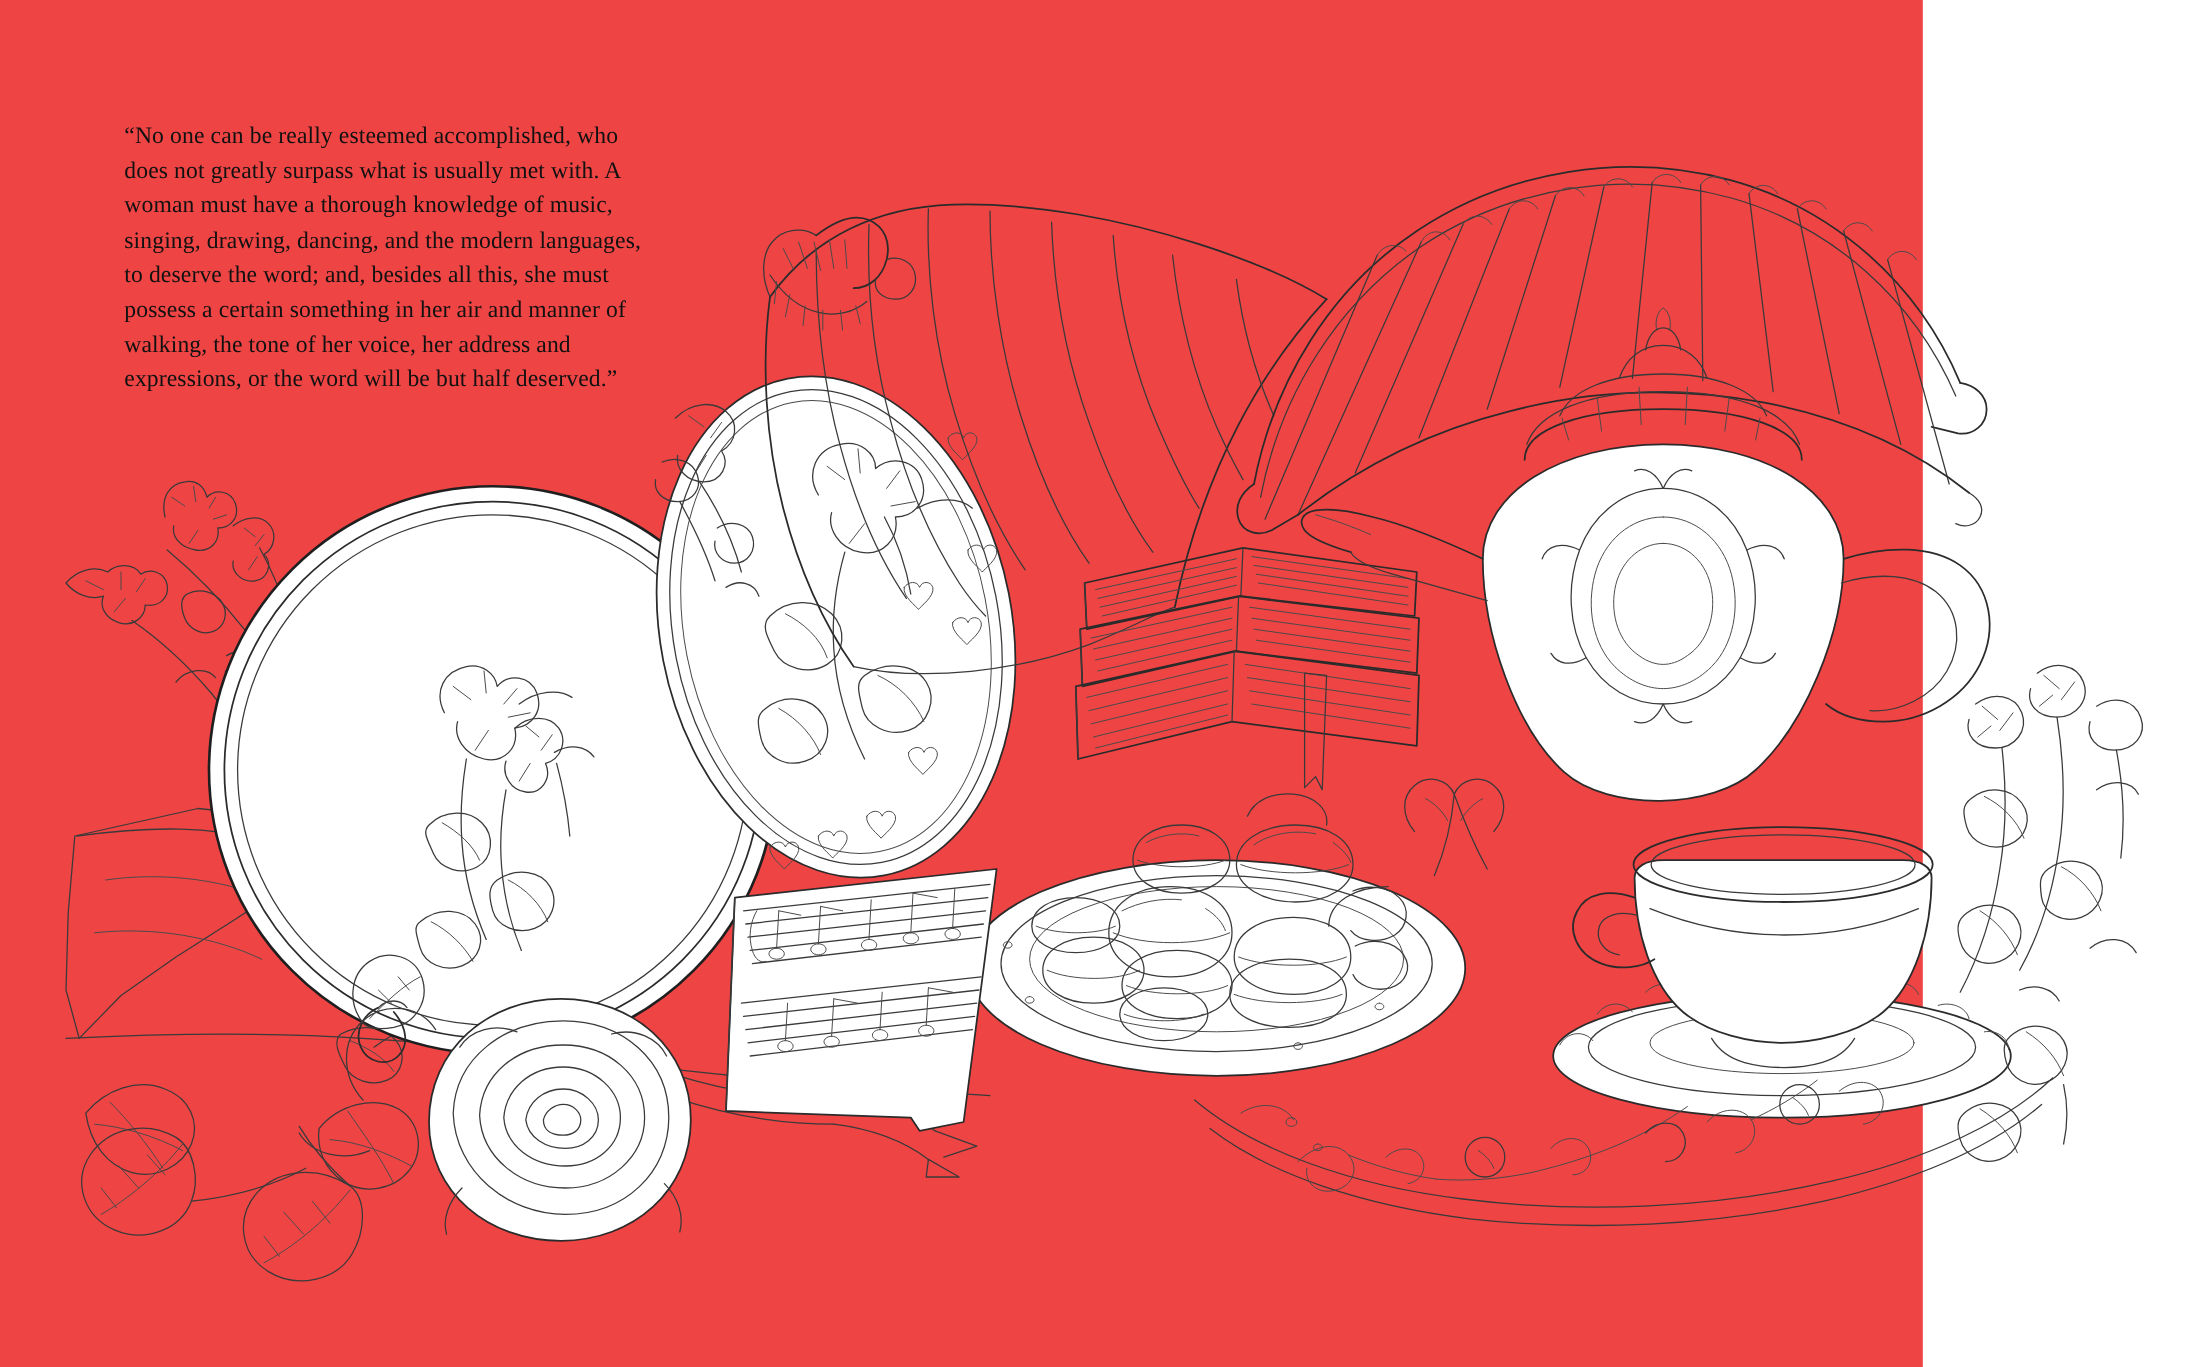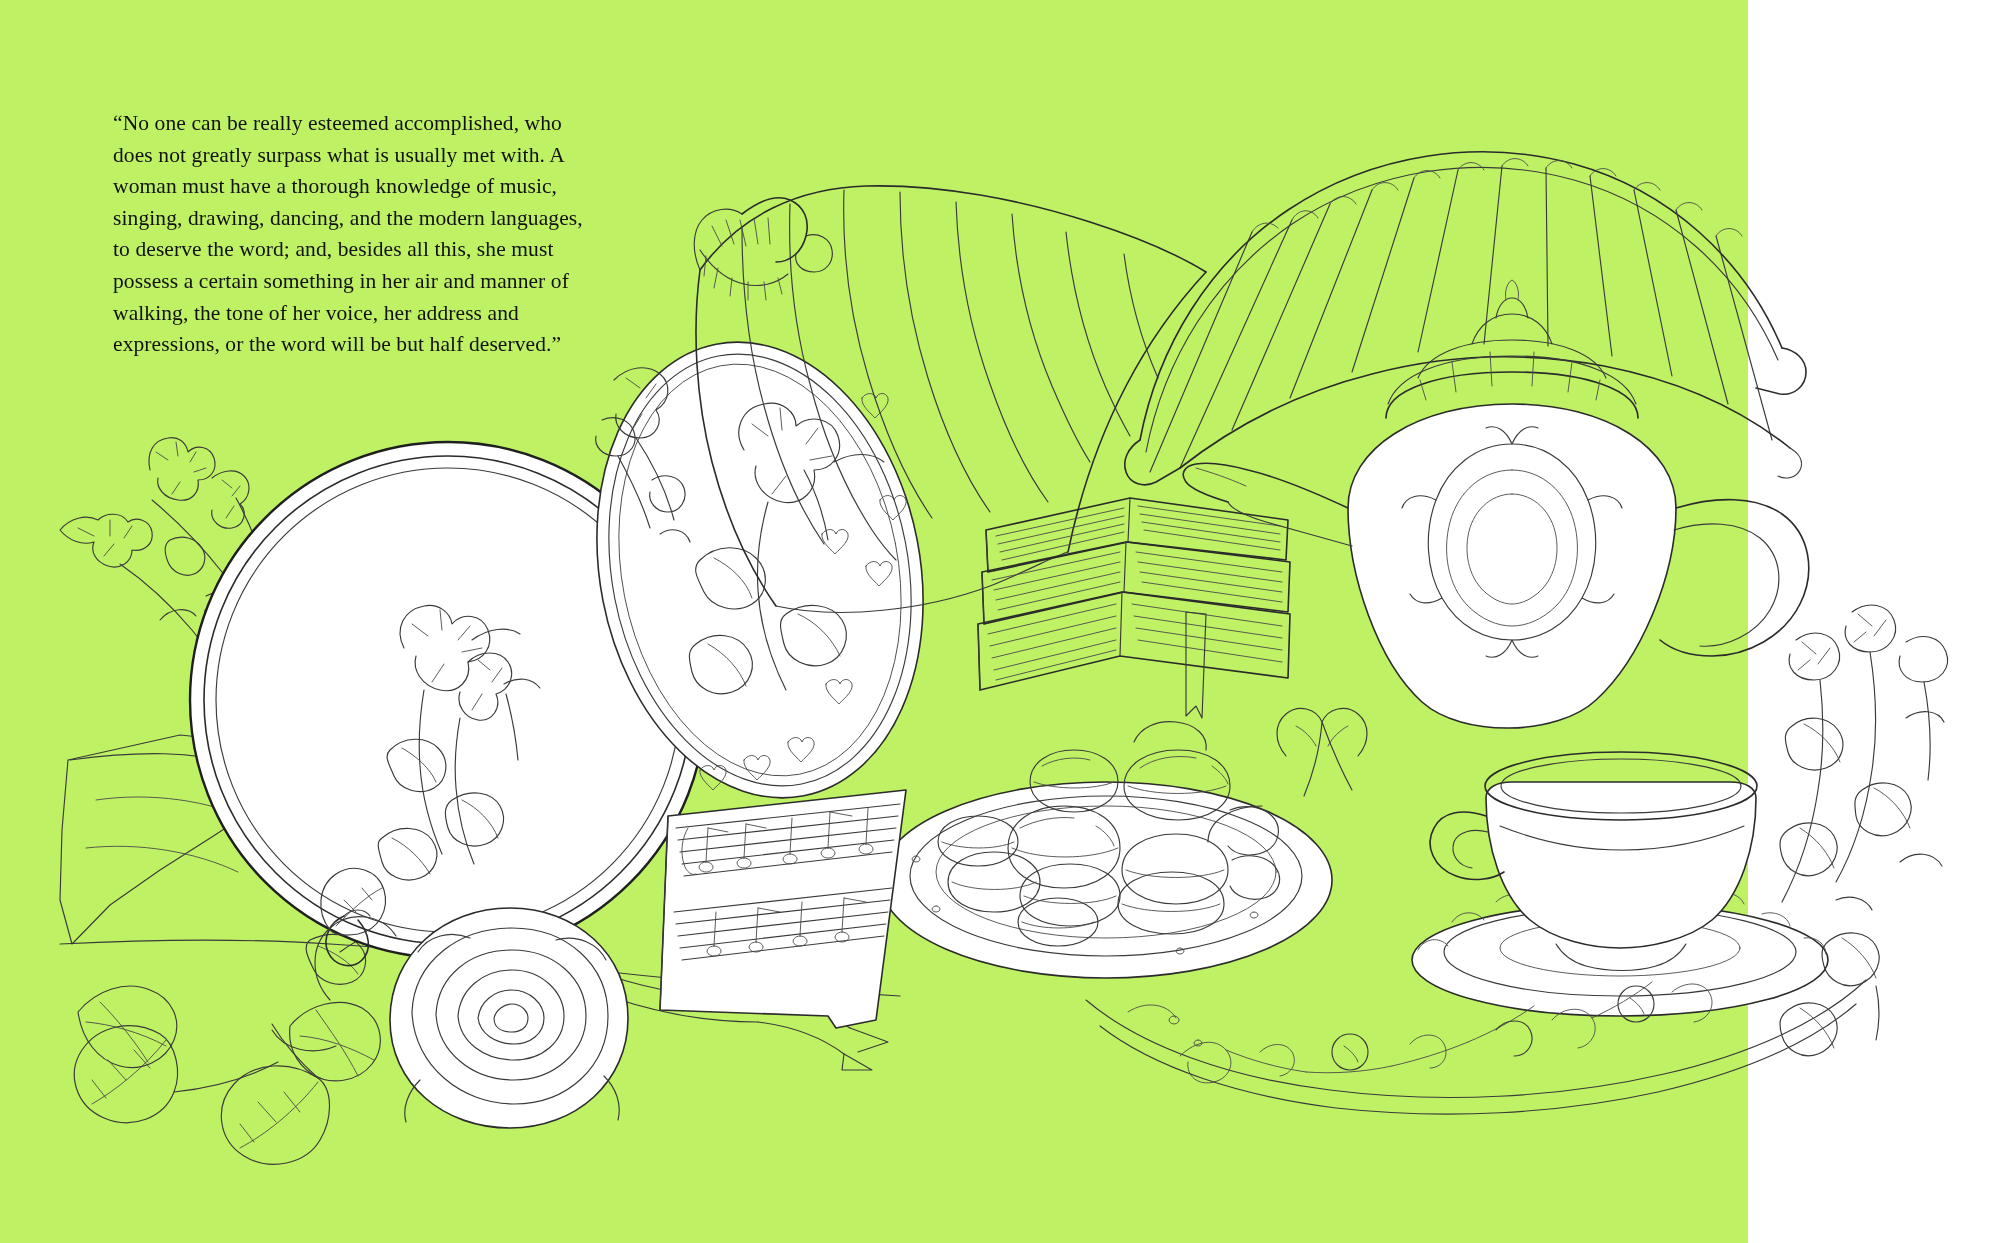--- a/index.html
+++ b/index.html
@@ -11,21 +11,21 @@
     width: 2000px;
     height: 1243px;
     overflow: hidden;
     font-family: "Liberation Serif", serif;
     color: #1a1a1a;
   }
   #page {
     position: relative;
     width: 1748px;
     height: 1243px;
-    background: #bef264;
+    background: #ef4444;
   }
   #quote-block {
     position: absolute;
     left: 113px;
     top: 108px;
     width: 480px;
     font-family: "Liberation Serif", serif;
     font-size: 21.5px;
     line-height: 1.47;
     color: #111111;

